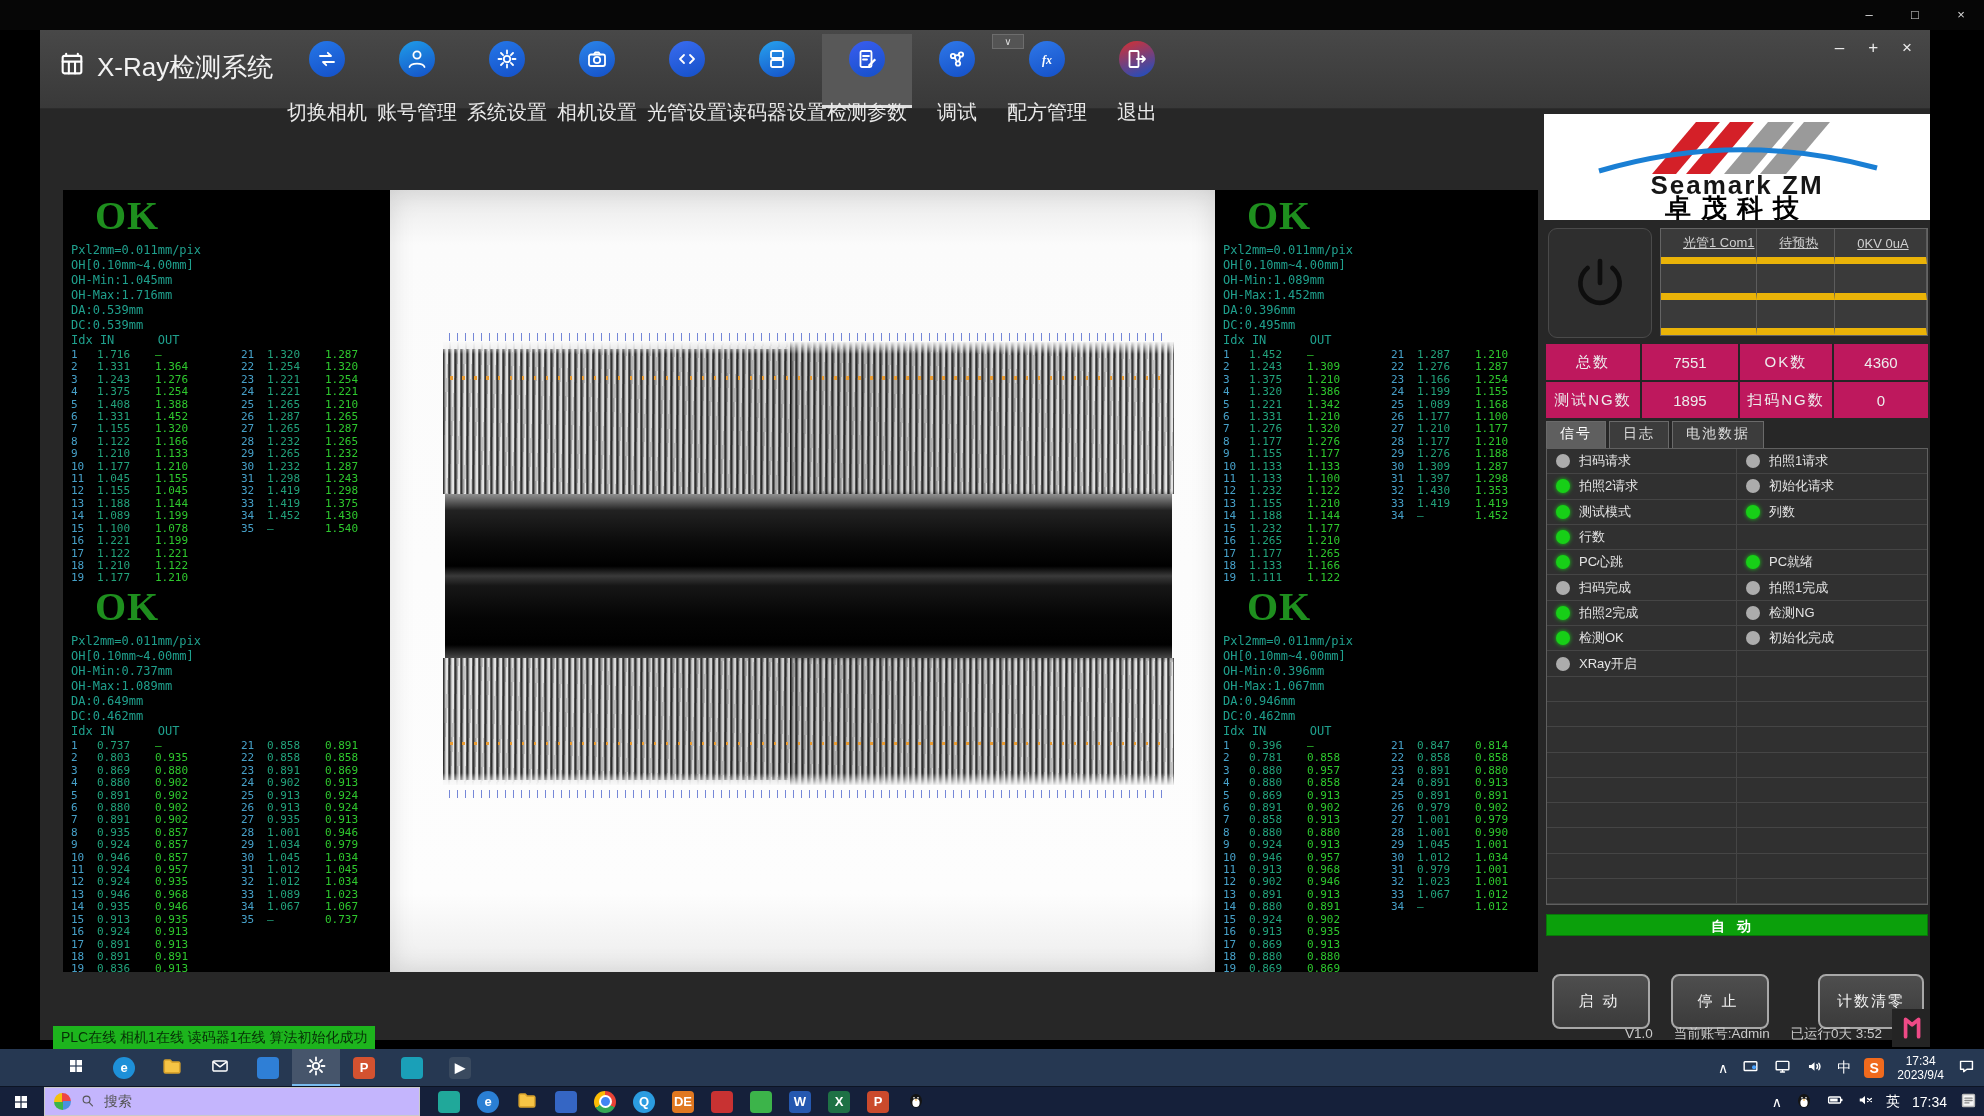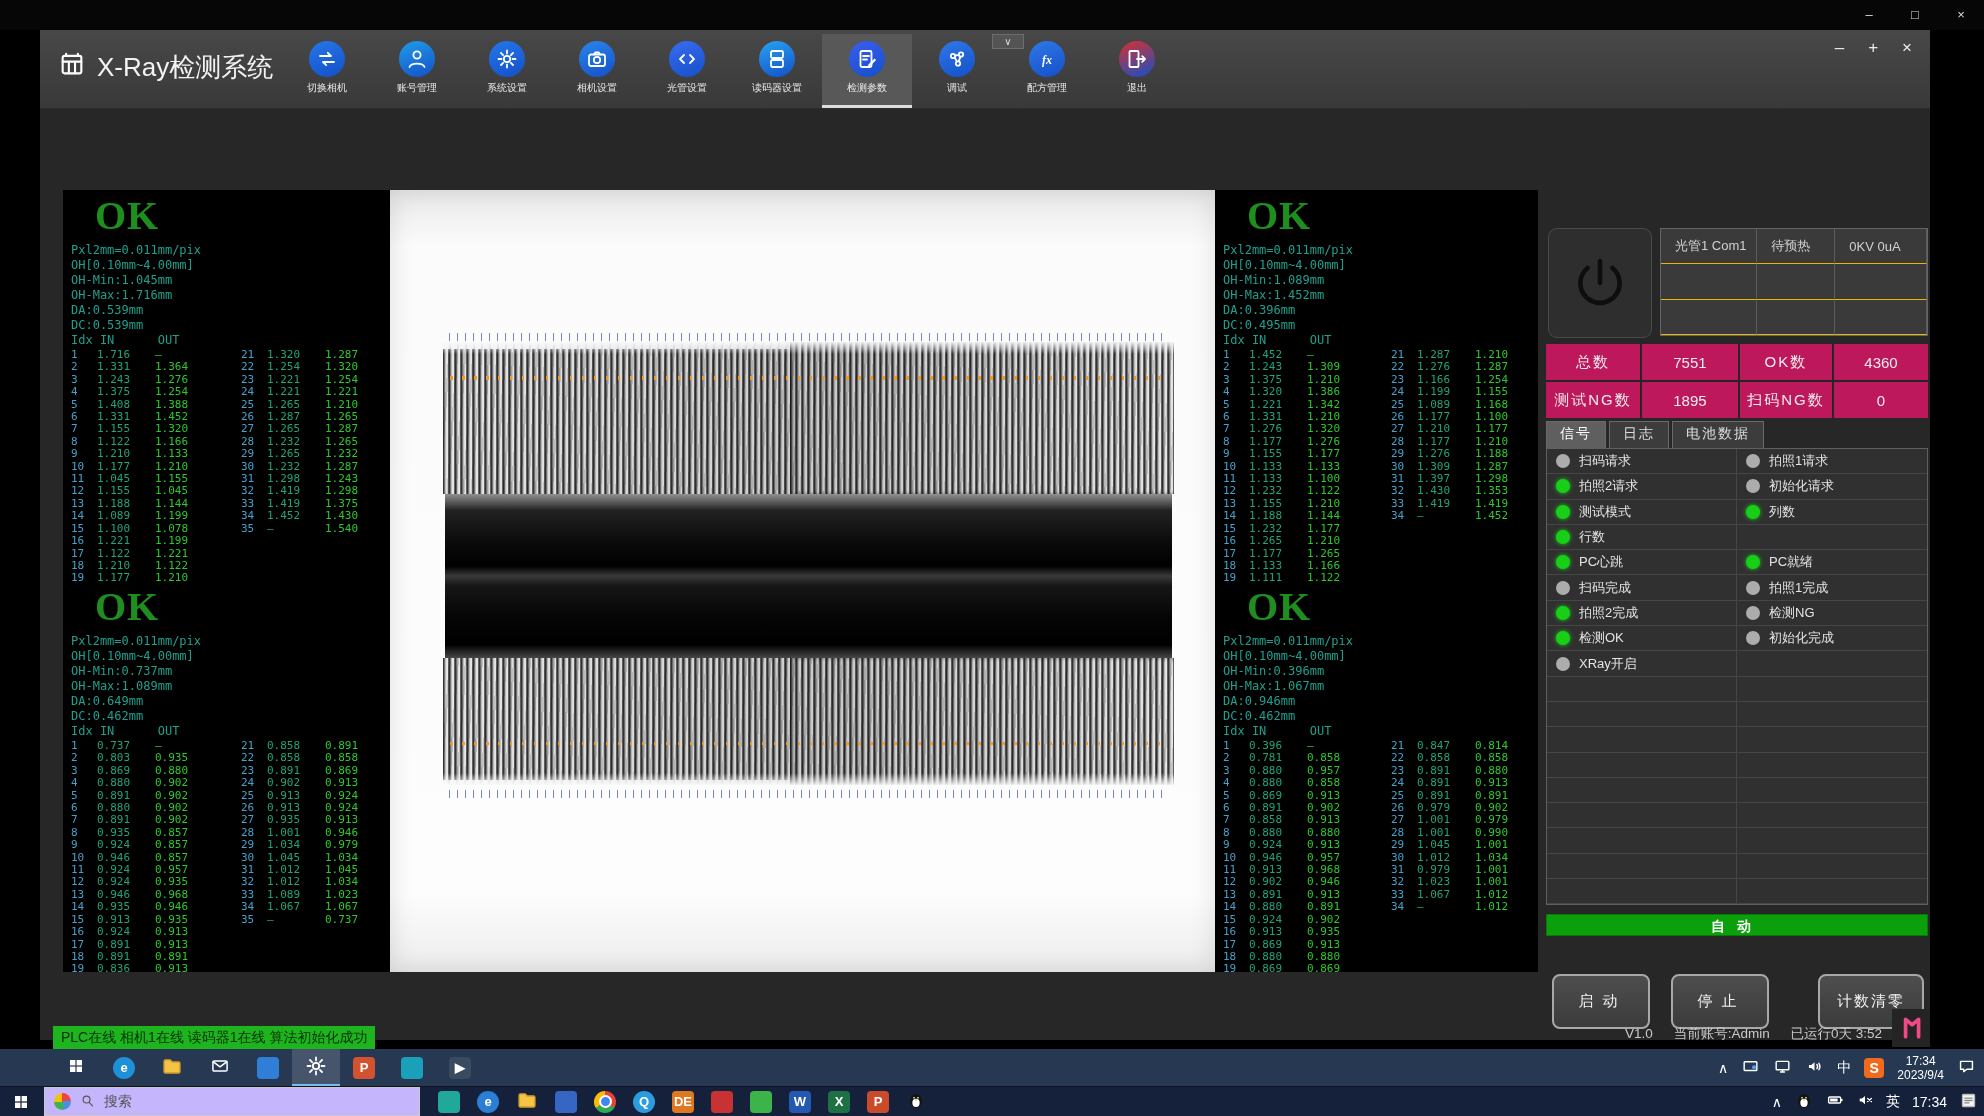--- a/index.html
+++ b/index.html
@@ -12,21 +12,21 @@
   .os-btn{width:46px;height:30px;line-height:30px;text-align:center;color:#dcdcdc;font-size:13px;cursor:pointer;}
 
   
   .app{position:absolute;left:40px;top:30px;width:1890px;height:1010px;background:#272727;}
   .app-header{position:absolute;top:0;left:0;right:0;height:78px;background:linear-gradient(180deg,#484848,#393939);border-bottom:1px solid #2c2c2c;}
   .app-title-wrap{position:absolute;left:18px;top:20px;display:flex;align-items:center;gap:11px;color:#f2f2f2;font-size:26px;font-weight:500;}
   .toolbar{position:absolute;left:242px;top:4px;display:flex;}
   .tb-item{width:90px;height:74px;display:flex;flex-direction:column;align-items:center;padding-top:7px;cursor:pointer;box-sizing:border-box;}
   .tb-item.active{background:#585858;box-shadow:inset 0 -3px 0 #dedede;}
   .tb-icon{width:36px;height:36px;border-radius:50%;display:flex;align-items:center;justify-content:center;flex:none;}
-  .tb-label{margin-top:4px;font-size:10px;color:#e9e9e9;white-space:nowrap;font-family:Liberation Mono, monospace;}
+  .tb-label{margin-top:22px;font-size:20px;color:#e9e9e9;white-space:nowrap;font-family:Liberation Mono, monospace;}
   .collapse-btn{position:absolute;left:952px;top:4px;width:32px;height:15px;background:#545454;border:1px solid #6d6d6d;color:#ddd;font-size:10px;line-height:11px;text-align:center;padding:0;cursor:pointer;}
   .app-controls{position:absolute;right:18px;top:8px;display:flex;gap:24px;color:#ececec;font-size:17px;}
   .app-controls span{cursor:pointer;}
 
   
   .mpanel{position:absolute;top:160px;height:782px;background:#000;overflow:hidden;}
   .mpanel-left{left:23px;width:327px;}
   .mpanel-right{left:1175px;width:323px;}
   .mblock{height:391px;box-sizing:border-box;padding:5px 0 0 8px;overflow:hidden;}
   .ok-text{font-family:"Liberation Serif",serif;font-weight:bold;font-size:40px;line-height:42px;color:#1e8f1e;margin:0 0 6px 24px;letter-spacing:1px;}
@@ -56,21 +56,21 @@
   .comb-bottom::before{content:"";position:absolute;left:0;right:0;bottom:0;height:12px;background:linear-gradient(0deg,rgba(250,250,250,.95),rgba(250,250,250,0));z-index:2;}
   .band{position:absolute;top:161px;height:164px;left:2px;right:2px;background:linear-gradient(180deg,#909090 0%,#222 10%,#0a0a0a 30%,#000 44%,#3a3a3a 50%,#161616 56%,#050505 75%,#000 92%,#474747 100%);}
   .dots{position:absolute;left:1%;right:1%;height:3.5px;background:repeating-linear-gradient(90deg,#ea9c32 0 2.5px,transparent 2.5px 12px);z-index:3;}
   .dots-top{top:34px;} .dots-bottom{bottom:40px;}
 
   
   .side{position:absolute;left:1504px;top:78px;width:386px;height:932px;}
   .logo-box{position:absolute;top:6px;left:0;width:386px;height:106px;background:#fff;}
   .power-tile{position:absolute;top:120px;left:4px;width:102px;height:108px;background:#2e2e2e;border:1px solid #4a4a4a;border-radius:9px;display:flex;align-items:center;justify-content:center;cursor:pointer;}
   .tube-table{position:absolute;top:120px;left:116px;right:2px;height:108px;display:grid;grid-template-columns:1.05fr .85fr 1fr;grid-template-rows:repeat(3,1fr);background:#3a3a3a;border:1px solid #646464;box-sizing:border-box;}
-  .tube-cell{border-right:1px solid #5c5c5c;border-bottom:1px solid #eab308;color:#d0d0d0;font-size:13px;display:flex;align-items:center;padding-left:14px;overflow:hidden;white-space:nowrap;}
+  .tube-cell{border-right:1px solid #5c5c5c;border-bottom:7px solid #eab308;color:#d0d0d0;font-size:13px;display:flex;align-items:center;padding-left:22px;overflow:hidden;white-space:nowrap;text-decoration:underline;}
   .stats{position:absolute;top:236px;left:2px;right:2px;height:74px;display:grid;grid-template-columns:1fr 1.02fr .98fr 1fr;grid-template-rows:1fr 1fr;gap:2px;background:#252525;}
   .stat-cell{background:#be185d;display:flex;align-items:center;justify-content:center;color:#ededed;font-size:15px;}
   .stat-cell.lbl{letter-spacing:2px;}
   .tabs{position:absolute;top:313px;left:2px;display:flex;gap:3px;}
   .tab{padding:3px 13px 5px;background:#3c3c3c;border:1px solid #6a6a6a;border-bottom:none;color:#ddd;font-size:14px;cursor:pointer;letter-spacing:2px;}
   .tab.active{background:#5f5f5f;color:#fff;}
   .sigbox{position:absolute;top:340px;left:2px;right:2px;height:457px;border:1px solid #606060;background:#303030;display:grid;grid-template-columns:1fr 1fr;grid-auto-rows:25.3px;box-sizing:border-box;}
   .sig-cell{border-bottom:1px solid #454545;display:flex;align-items:center;padding-left:9px;gap:9px;color:#e4e4e4;font-size:13px;overflow:hidden;}
   .sig-cell.colL{border-right:1px solid #454545;}
   .sig-dot{width:14px;height:14px;border-radius:50%;background:#acacac;flex:none;}
@@ -980,20 +980,29 @@
                 <span class="midx">34</span>
                 <span class="min">–</span>
                 <span class="mout">1.012</span>
               </div>
             </div>
           </div>
         </div>
       </div>
 
     <div class="side">
+      <div class="logo-box" id="logoBox"><svg width="386" height="106" viewBox="0 0 386 106">
+    <polygon points="152,8 176,8 132,60 108,60" fill="#d42028"></polygon>
+    <polygon points="186,8 210,8 166,60 142,60" fill="#d42028"></polygon>
+    <polygon points="224,8 250,8 206,60 180,60" fill="#9a9a9a"></polygon>
+    <polygon points="260,8 286,8 242,60 216,60" fill="#9a9a9a"></polygon>
+    <path d="M55 57 Q193 16 333 54" stroke="#1a7fd4" stroke-width="5" fill="none"></path>
+    <text x="193" y="80" text-anchor="middle" font-family="Liberation Sans,sans-serif" font-size="26" font-weight="bold" fill="#161616" letter-spacing="2">Seamark ZM</text>
+    <text x="193" y="103" text-anchor="middle" font-family="Liberation Sans,sans-serif" font-size="26" font-weight="bold" fill="#000" letter-spacing="10">卓茂科技</text>
+  </svg></div>
       <div class="power-tile" id="powerTile">
           <svg width="62" height="62" viewBox="0 0 24 24" fill="none" stroke="#0e0e0e" stroke-width="1.8" stroke-linecap="round" stroke-linejoin="round">
             <path d="M12 3.5V12"></path>
             <path d="M7.2 6.2a7.6 7.6 0 1 0 9.6 0"></path>
           </svg>
         </div>
       <div class="tube-table" id="tubeTable">
           <div class="tube-cell">光管1 Com1</div>
           <div class="tube-cell">待预热</div>
           <div class="tube-cell">0KV 0uA</div>

